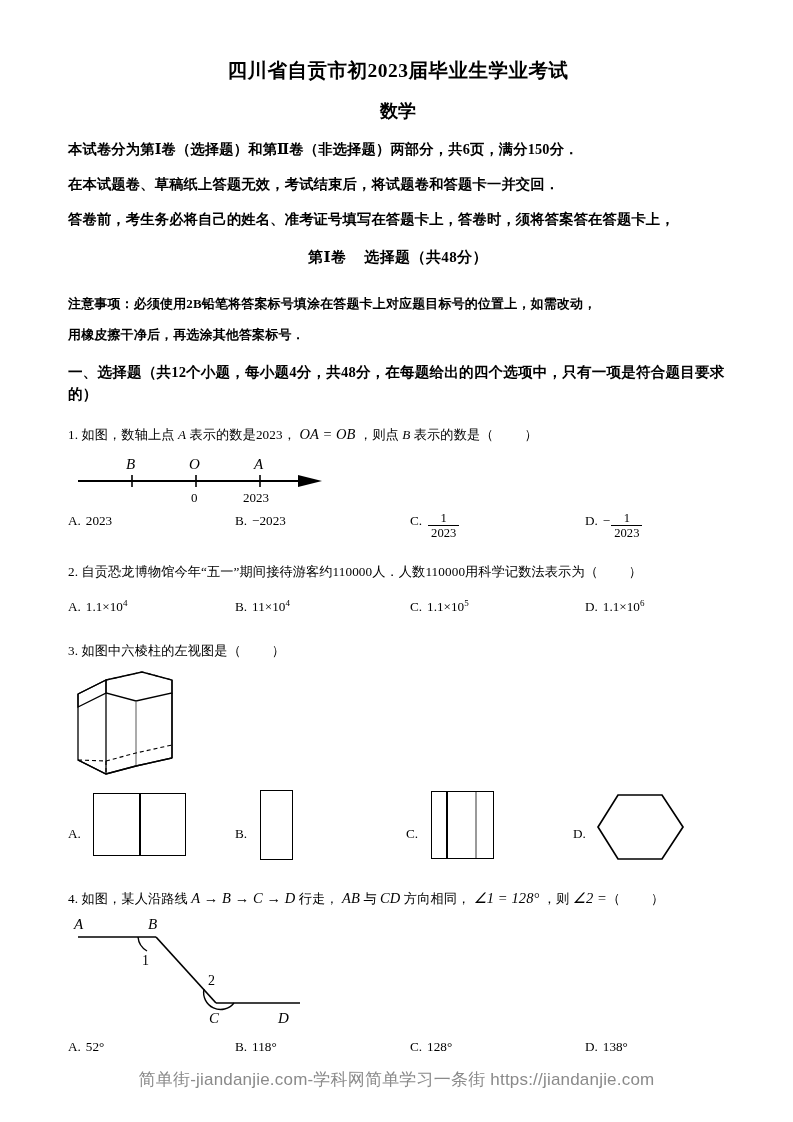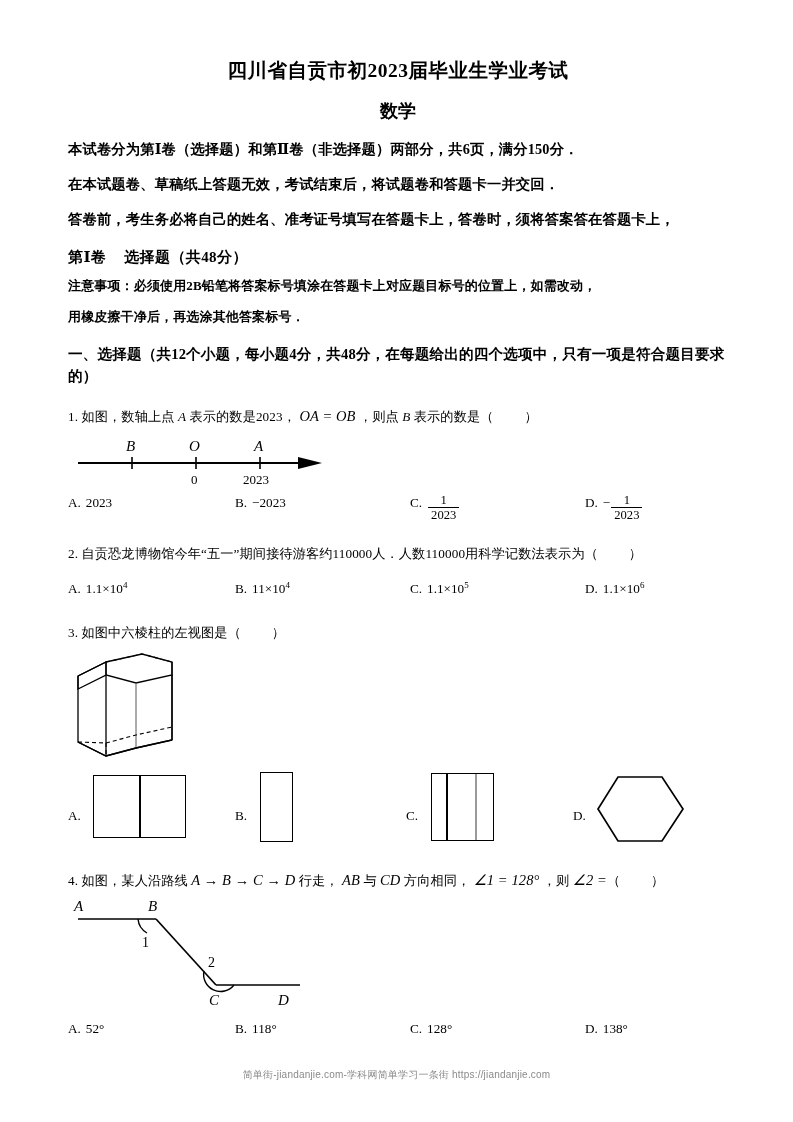--- a/index.html
+++ b/index.html
@@ -46,23 +46,24 @@
     line-height: 1.3;
   }
   .note-line {
     font-size: 14.3px;
     font-weight: bold;
     line-height: 1.0;
     margin: 0 0 21px 0;
     letter-spacing: .15px;
   }
   .section-head {
+    text-align: center;
     font-size: 15px;
     font-weight: bold;
-    margin: 4px 0 12px 0;
+    margin: 4px 0 30px 0;
     letter-spacing: .4px;
   }
   .section-head .gap { display:inline-block; width: 18px; }
   .notice-line {
     font-size: 13px;
     font-weight: bold;
     line-height: 1.0;
     margin: 12px 0 18px 0;
     letter-spacing: .15px;
   }
@@ -148,21 +149,21 @@
   
   .q4diagram { position: relative; height: 120px; margin: 6px 0 2px 0; }
 
   
   .footer {
     position: absolute;
     left: 0;
     top: 1068px;
     width: 793px;
     text-align: center;
-    font-size: 10px;
+    font-size: 17px;
     color: #8a8a8a;
     font-family: "Liberation Sans", sans-serif;
     letter-spacing: .2px;
   }
   svg { display: block; }
   svg text { font-family: "Liberation Serif", serif; }
 </style>
 </head>
 <body>
 

